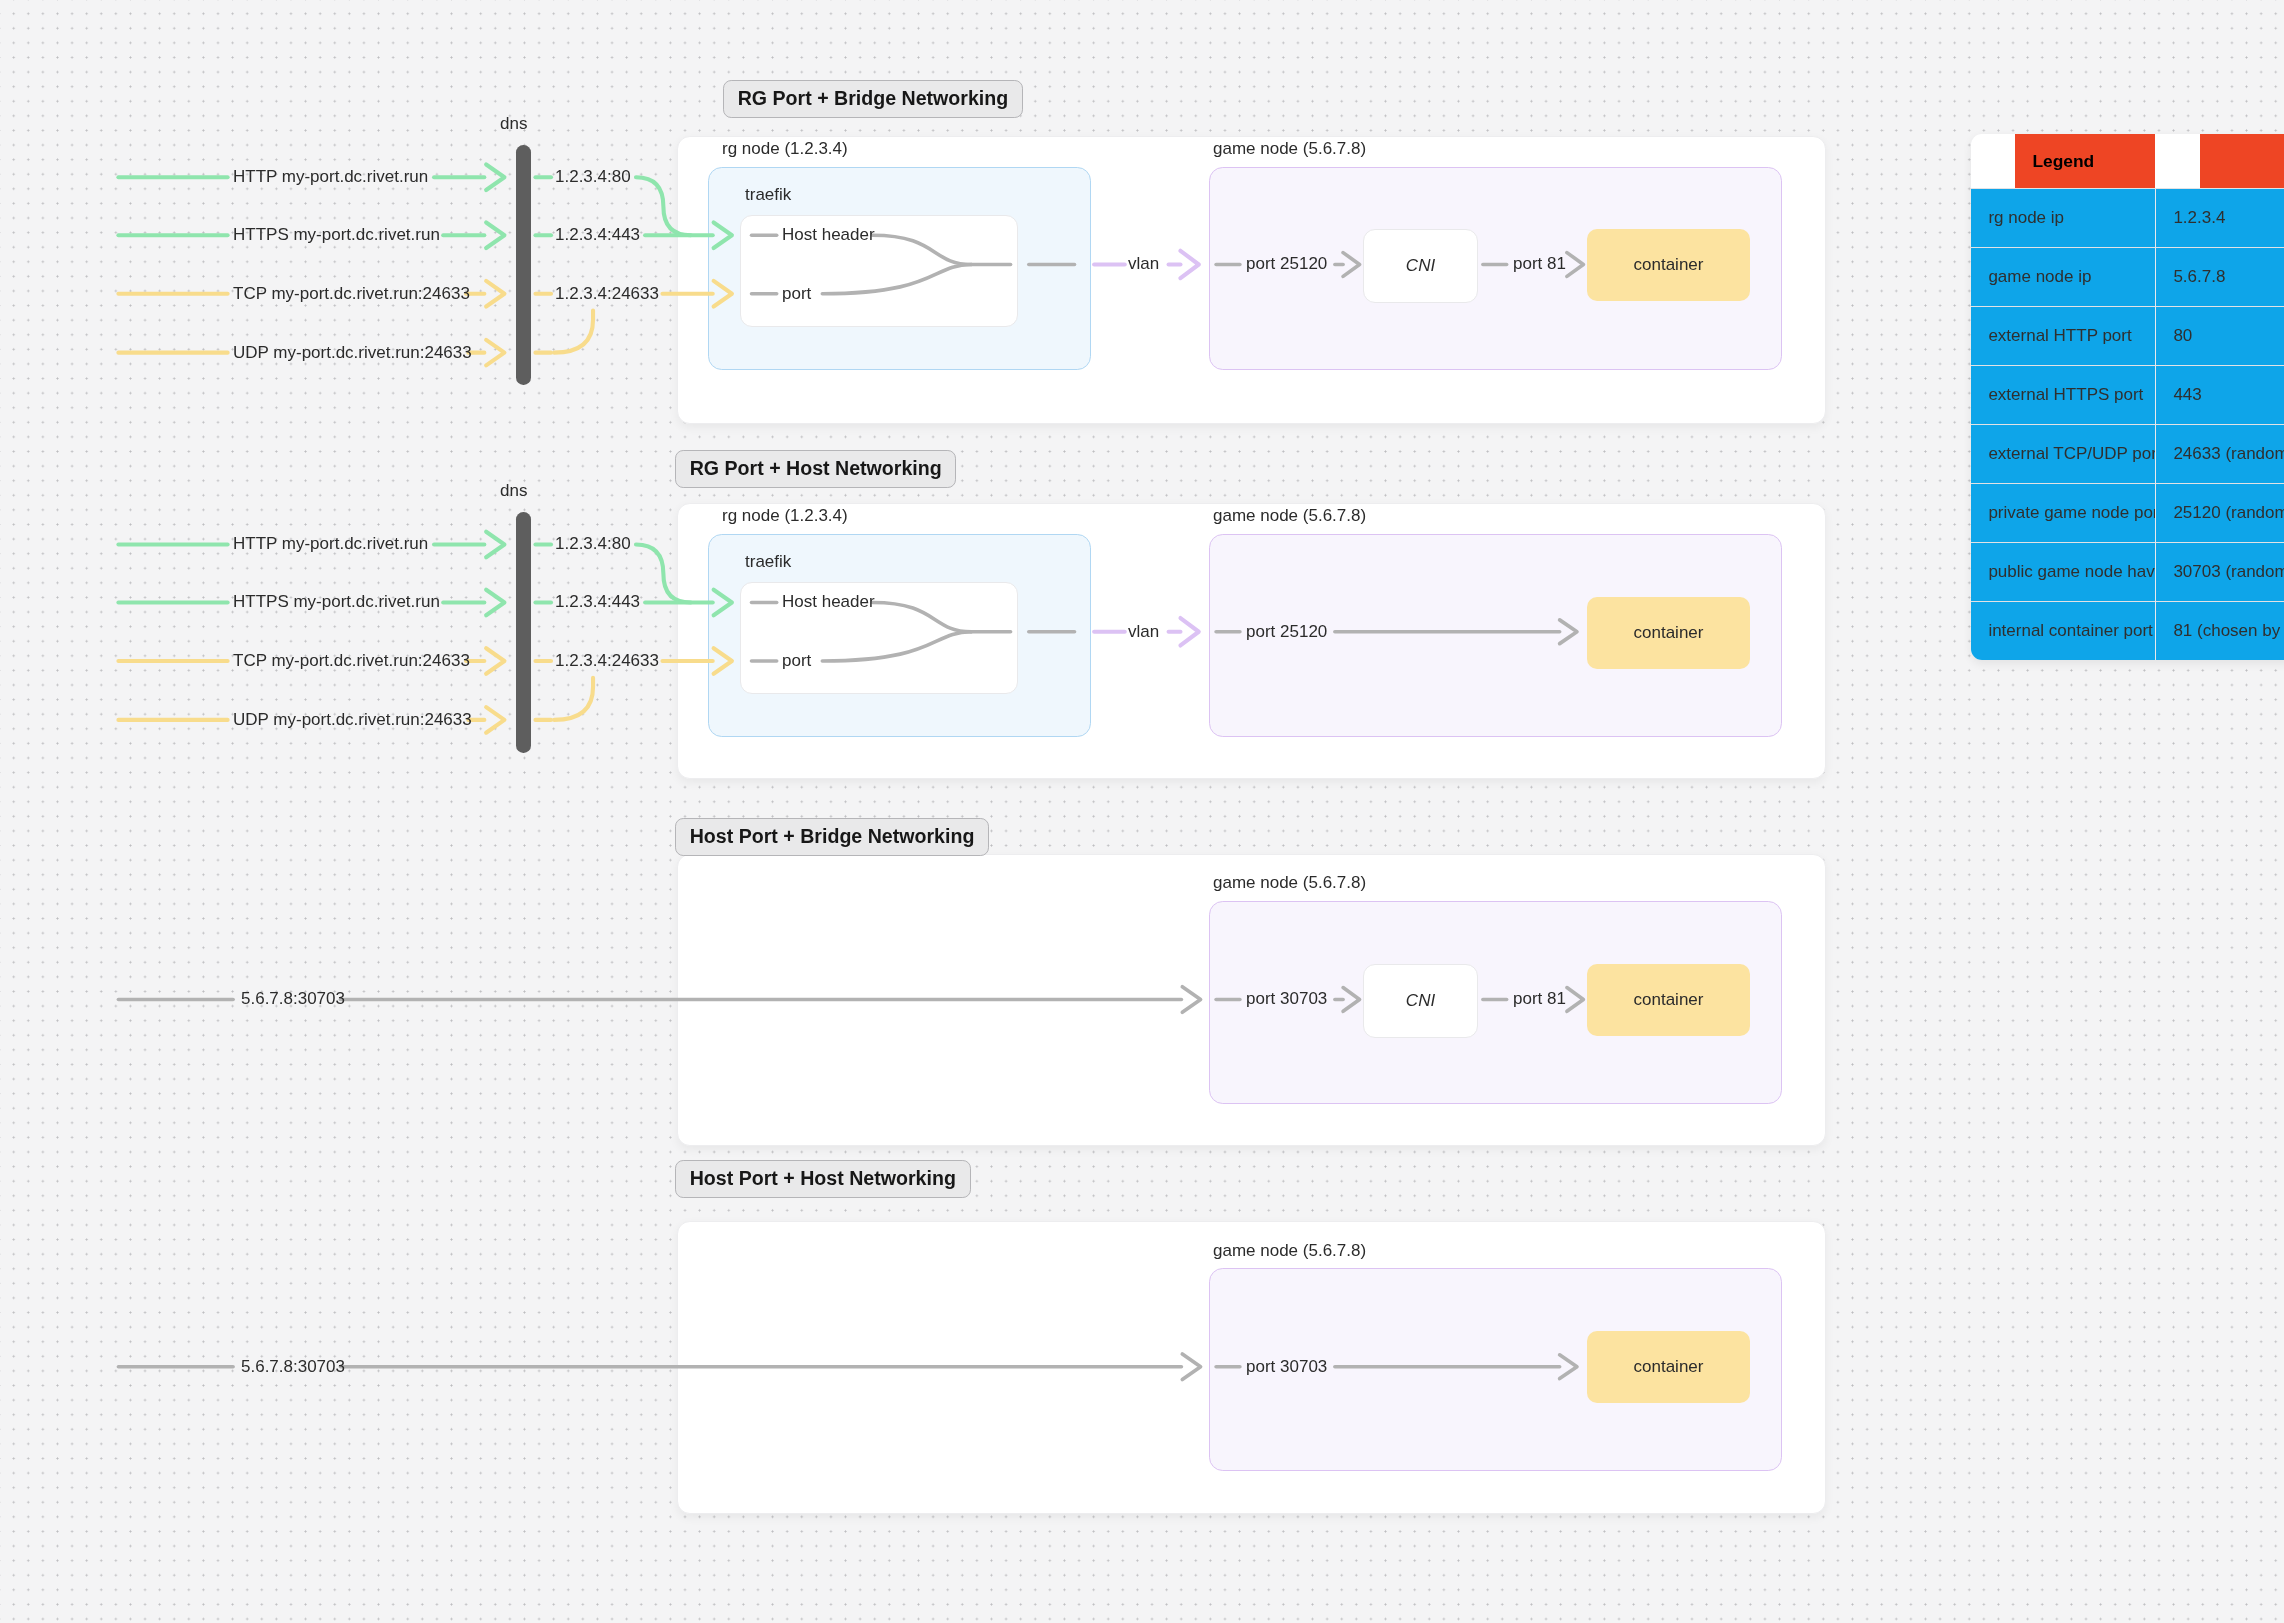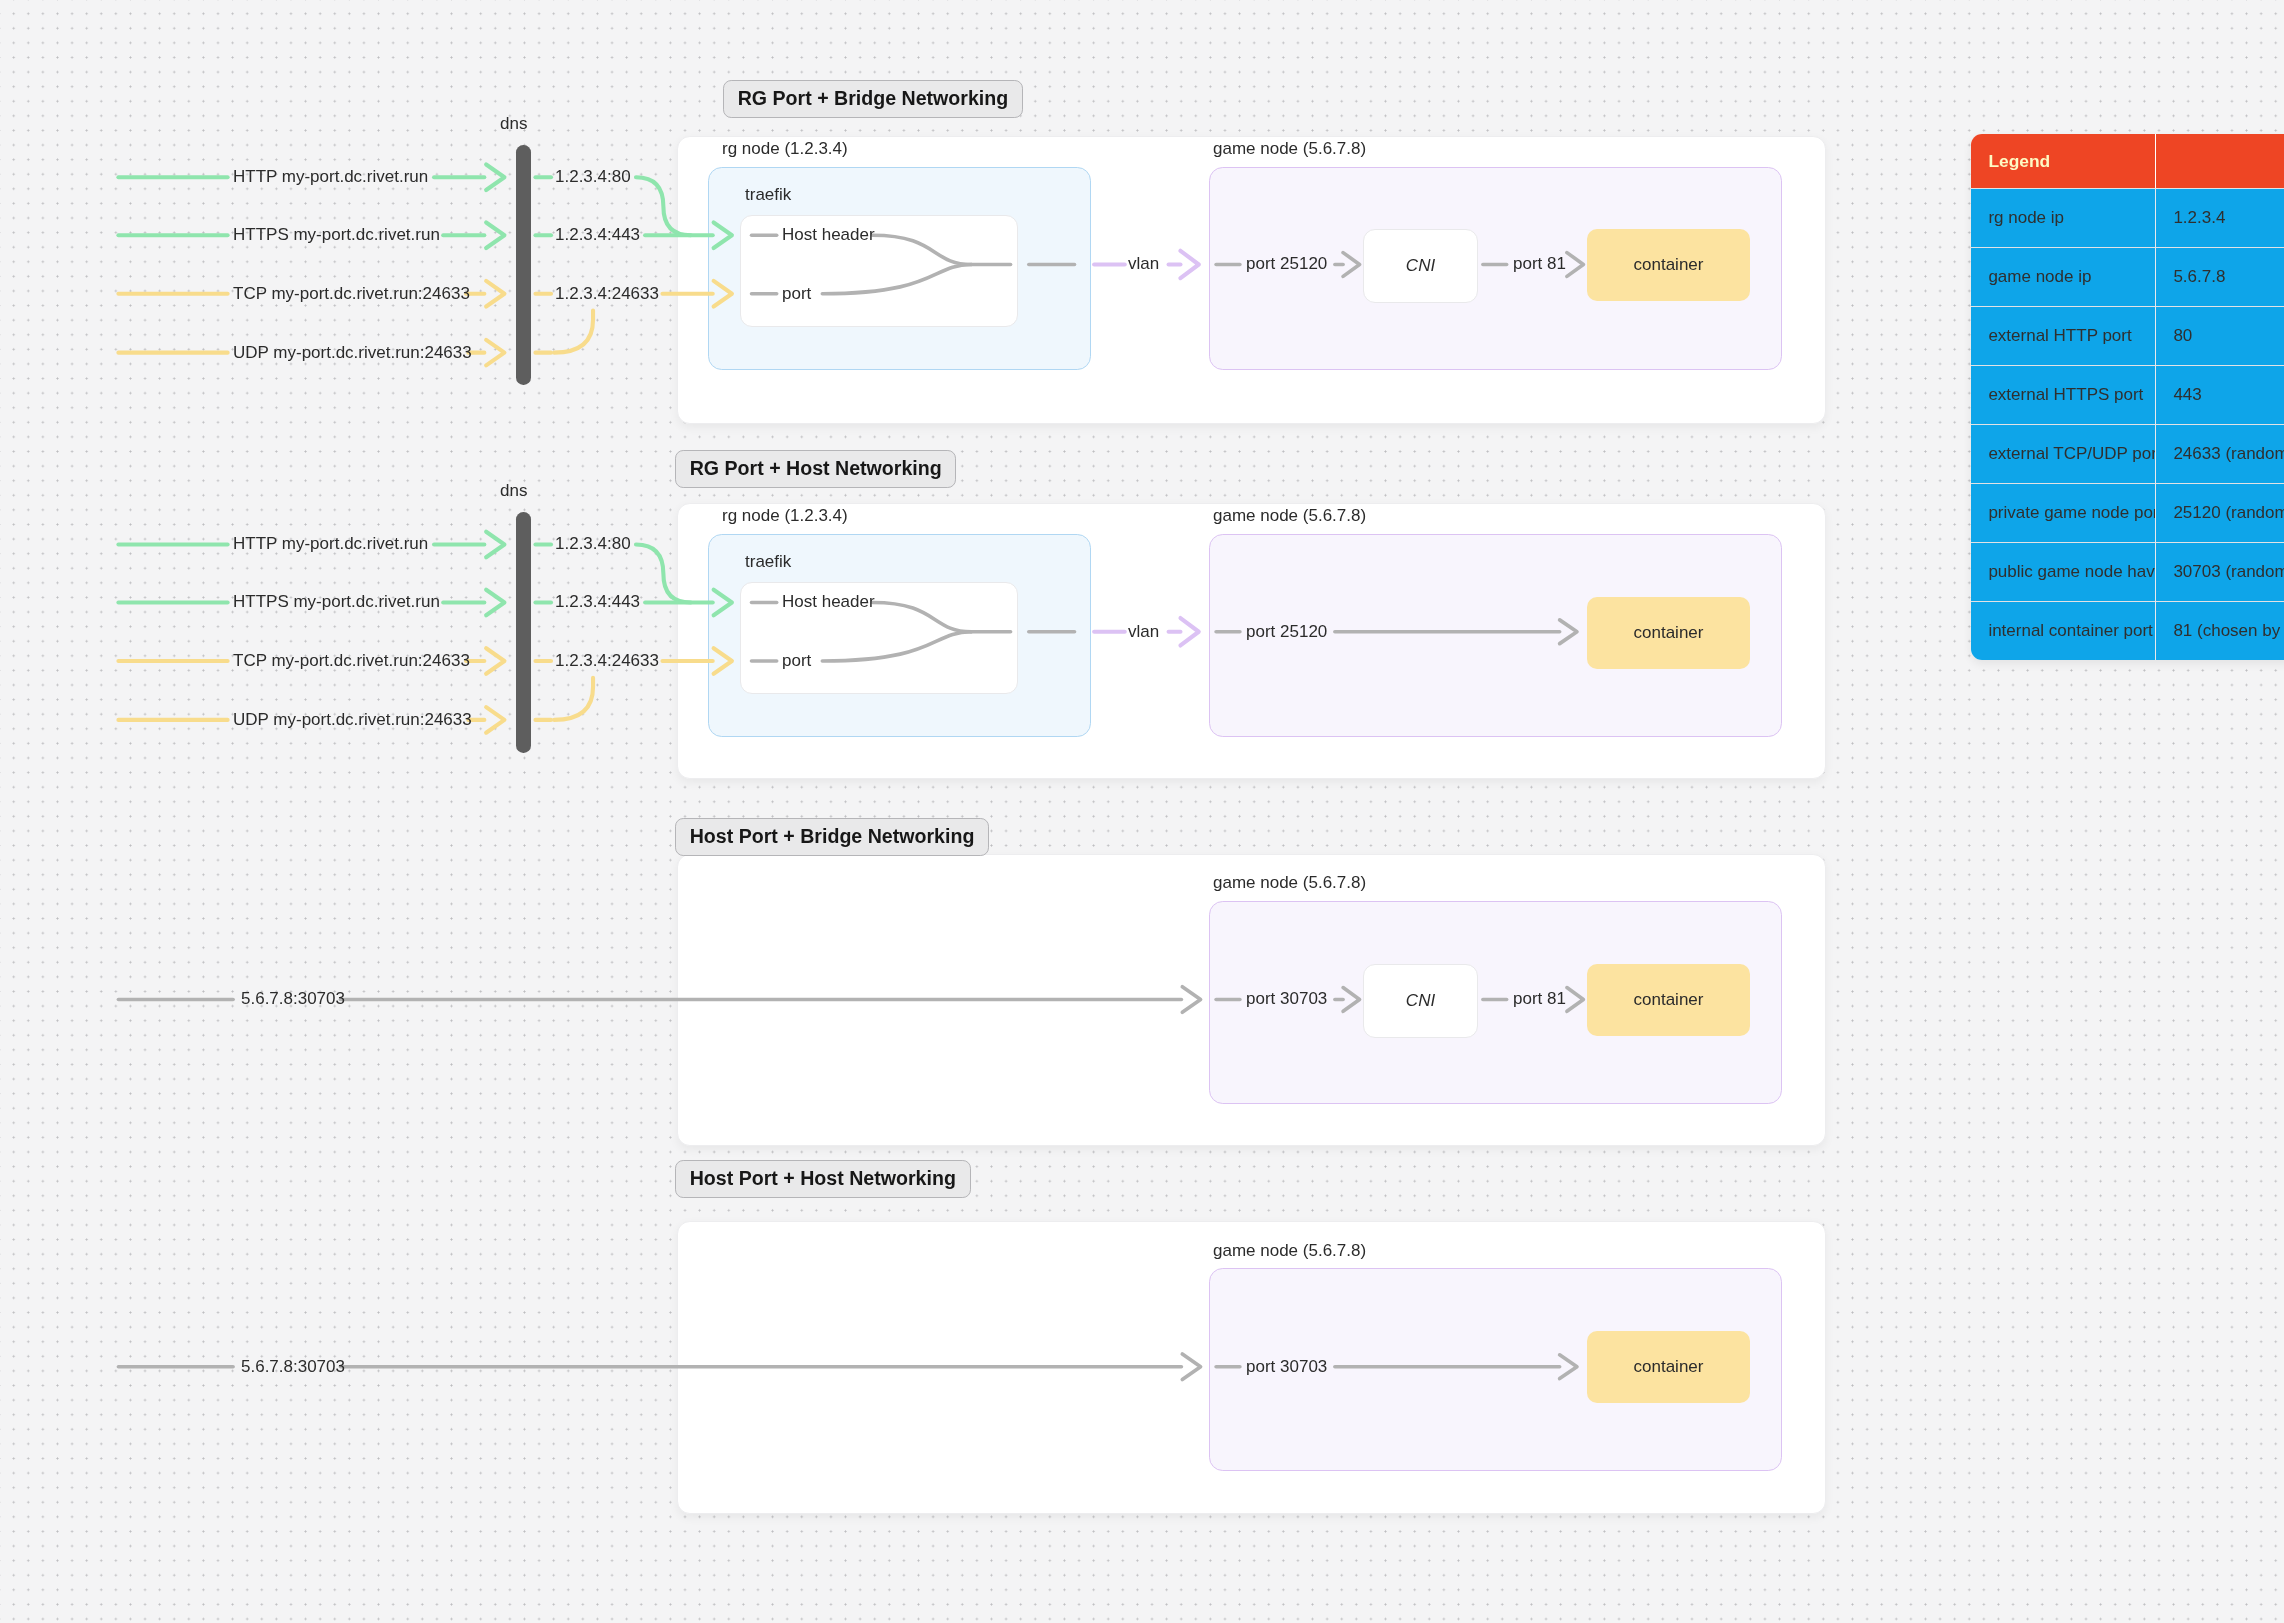--- a/index.html
+++ b/index.html
@@ -31,22 +31,22 @@
   svg.wires path{fill:none;stroke-linecap:round;stroke-linejoin:round;}
   .g{stroke:#8fe5ad;stroke-width:9;}
   .y{stroke:#f8dc8c;stroke-width:9;}
   .p{stroke:#dcc2f4;stroke-width:9;}
   .n{stroke:#b2b2b2;stroke-width:8;}
   
   .legend{position:absolute;left:1971px;top:134px;width:709px;border-radius:11px;overflow:hidden;
           box-shadow:0 3.7px 10px rgba(0,0,0,0.07);z-index:4;background:#ffffff;}
   .lg-row{display:grid;grid-template-columns:185px 388px 135px;}
   .lg-head{height:54px;}
-  .lg-head .cell{background:#ee4524;color:#fef9c3;font-weight:700;font-size:17.4px;
-                 display:flex;align-items:center;padding-left:17.4px;border-right:1.4px solid #ffffff;}
+  .lg-head .cell{background:#ee4524;color:#000000;font-weight:700;font-size:17.4px;
+                 display:flex;align-items:center;padding-left:17.4px;border-right:1.4px solid #ffffff;margin-left:44px;}
   .lg-head .cell:last-child{border-right:none;}
   .lg-body{height:59px;}
   .lg-body .cell{background:#0ea5e9;font-size:17px;color:#2f2f2f;display:flex;align-items:center;
                  padding-left:17.4px;border-top:1.4px solid #e2e2e5;border-right:1.4px solid #e9e9ec;
                  white-space:nowrap;overflow:hidden;}
   .lg-body .cell:last-child{border-right:none;}
 </style>
 </head>
 <body>
 

